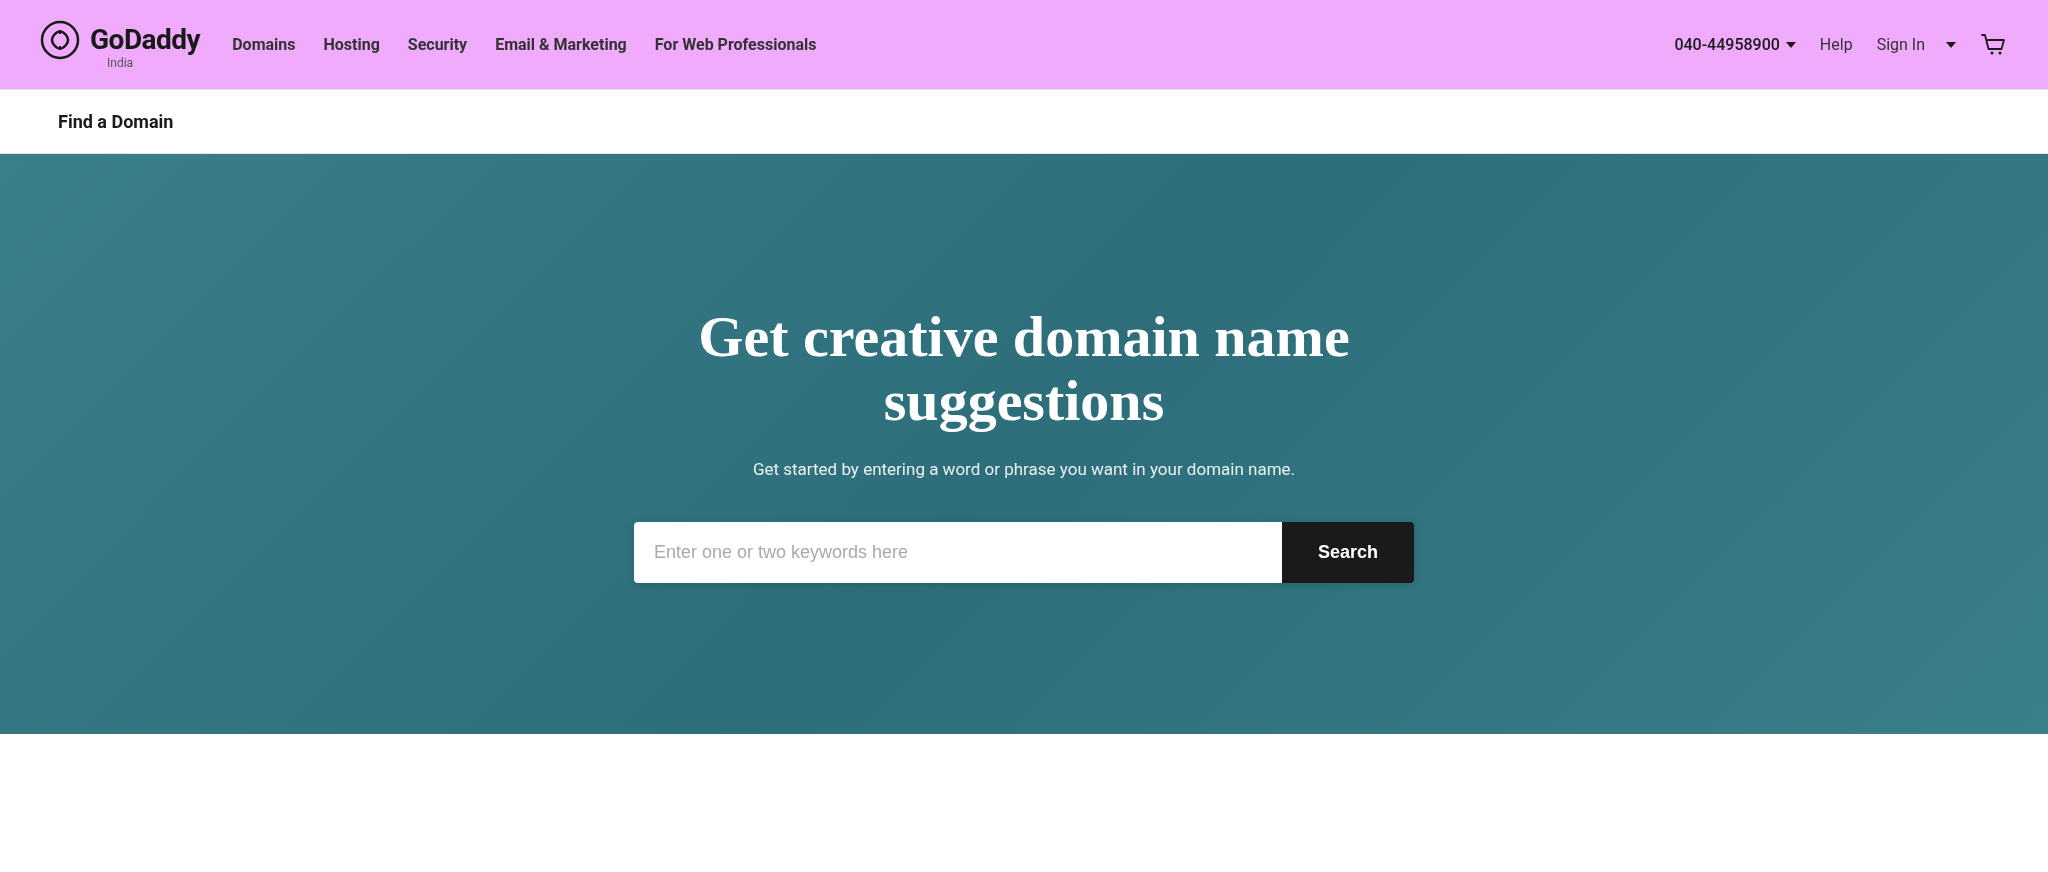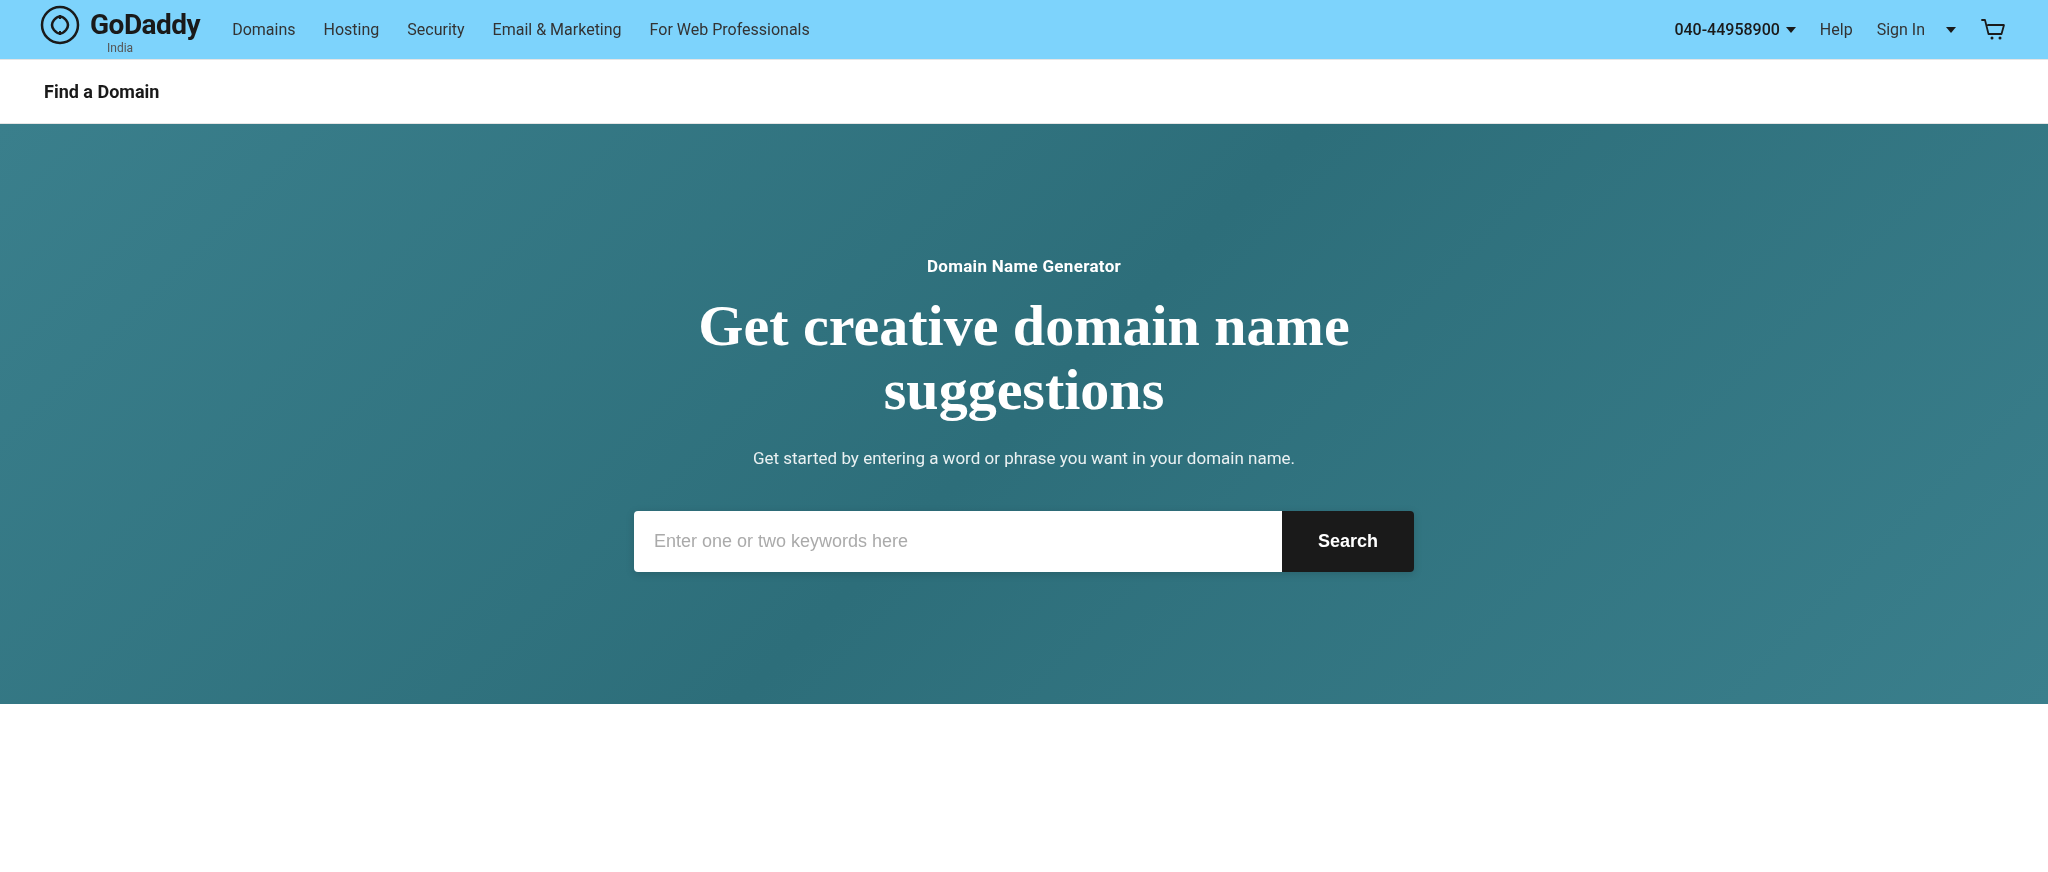--- a/index.html
+++ b/index.html
@@ -12,23 +12,23 @@
       font-family: -apple-system, BlinkMacSystemFont, 'Segoe UI', Roboto, sans-serif;
       background: #fff;
       min-width: 1024px;
     }
 
     
     .top-nav {
       display: flex;
       align-items: center;
       padding: 0 40px;
-      height: 60px;
+      height: 90px;
       border-bottom: 1px solid #e5e5e5;
-      background: #7dd3fc;
+      background: #f0abfc;
     }
 
     .logo-area {
       display: flex;
       flex-direction: column;
       align-items: center;
       margin-right: 32px;
       flex-shrink: 0;
     }
 
@@ -60,21 +60,21 @@
       display: flex;
       align-items: center;
       gap: 28px;
       flex: 1;
     }
 
     .main-nav a {
       text-decoration: none;
       color: #333;
       font-size: 16px;
-      font-weight: 400;
+      font-weight: 700;
       cursor: pointer;
     }
 
     .top-right {
       display: flex;
       align-items: center;
       gap: 24px;
       flex-shrink: 0;
     }
 
@@ -118,21 +118,21 @@
     .cart-icon {
       cursor: pointer;
       width: 28px;
       height: 28px;
     }
 
     
     .secondary-nav {
       display: flex;
       align-items: center;
-      padding: 0 44px;
+      padding: 0 58px;
       height: 64px;
       border-bottom: 1px solid #e5e5e5;
       background: #fff;
       gap: 0;
     }
 
     .find-domain-label {
       font-size: 18px;
       font-weight: 700;
       color: #1a1a1a;
@@ -285,21 +285,20 @@
     </svg>
   </div>
 </nav>
 
 <nav class="secondary-nav">
   <span class="find-domain-label">Find a Domain</span>
 </nav>
 
 <section class="hero">
   <div class="hero-content">
-    <p class="hero-subtitle">Domain Name Generator</p>
     <h1 class="hero-title">Get creative domain name suggestions</h1>
     <p class="hero-description">Get started by entering a word or phrase you want in your domain name.</p>
     <div class="search-bar">
       <input class="search-input" type="text" placeholder="Enter one or two keywords here" style="">
       <button class="search-button">Search</button>
     </div>
   </div>
 </section>
 
 </body></html>

